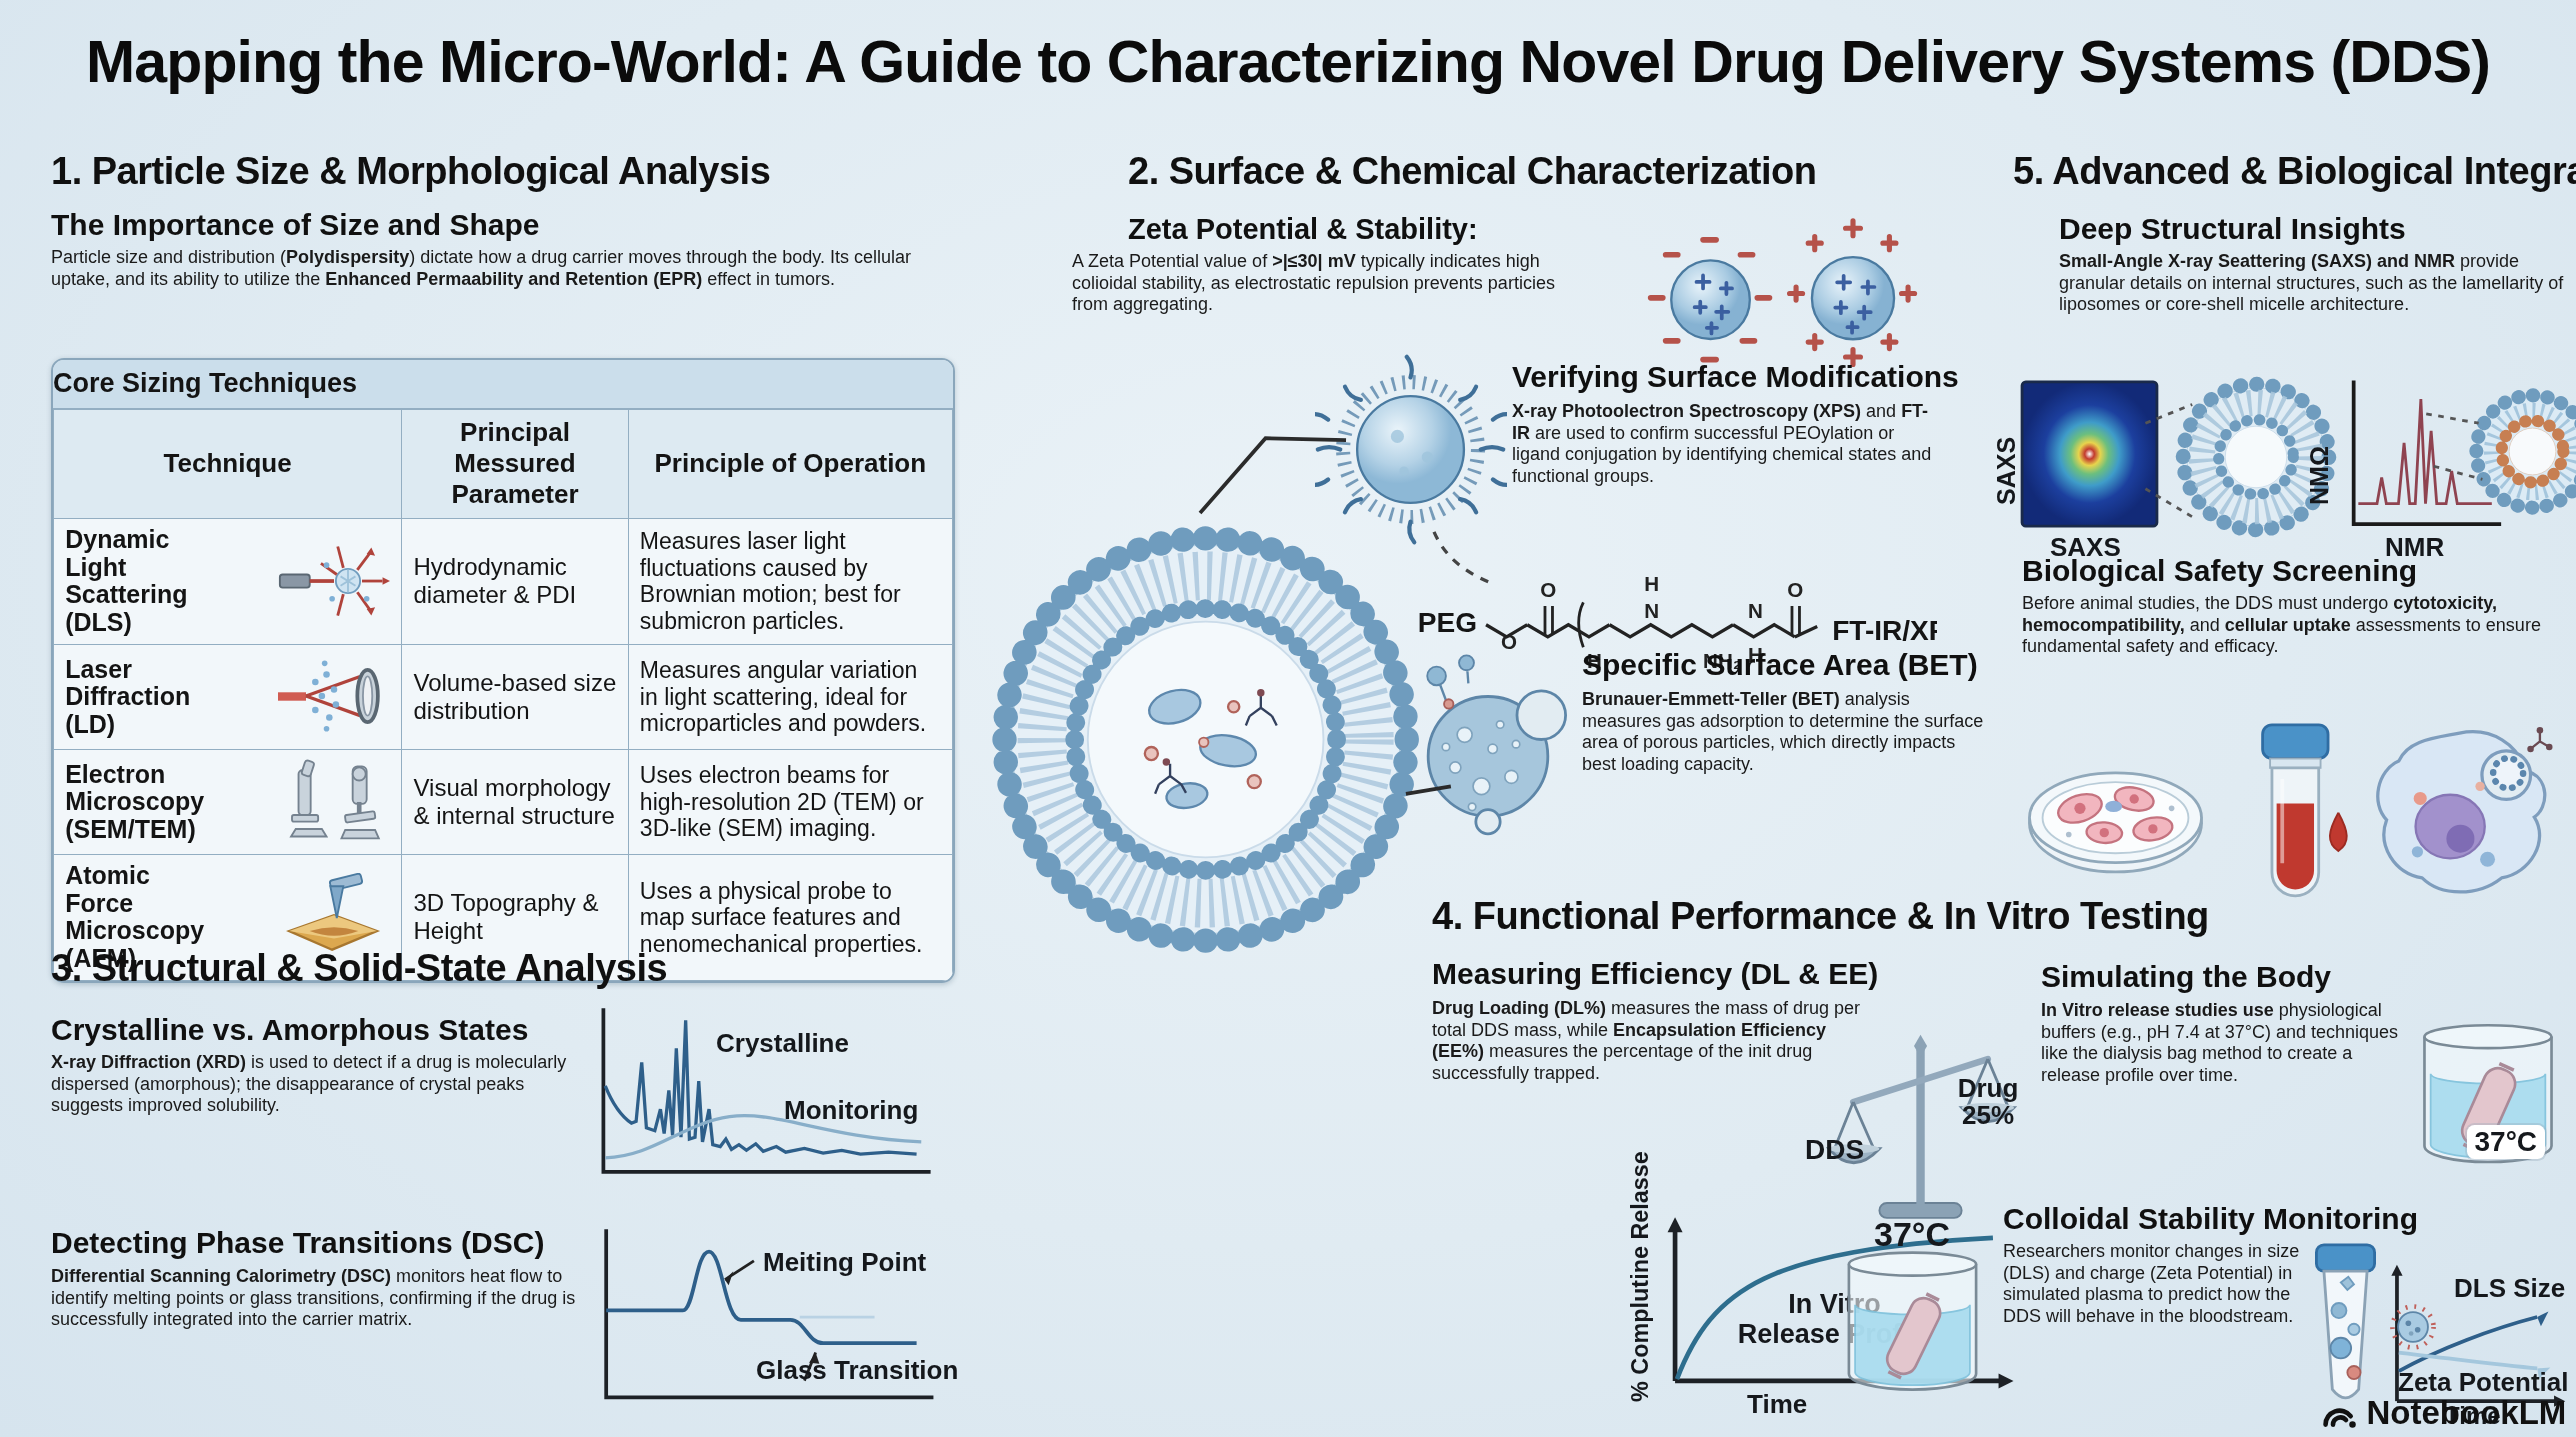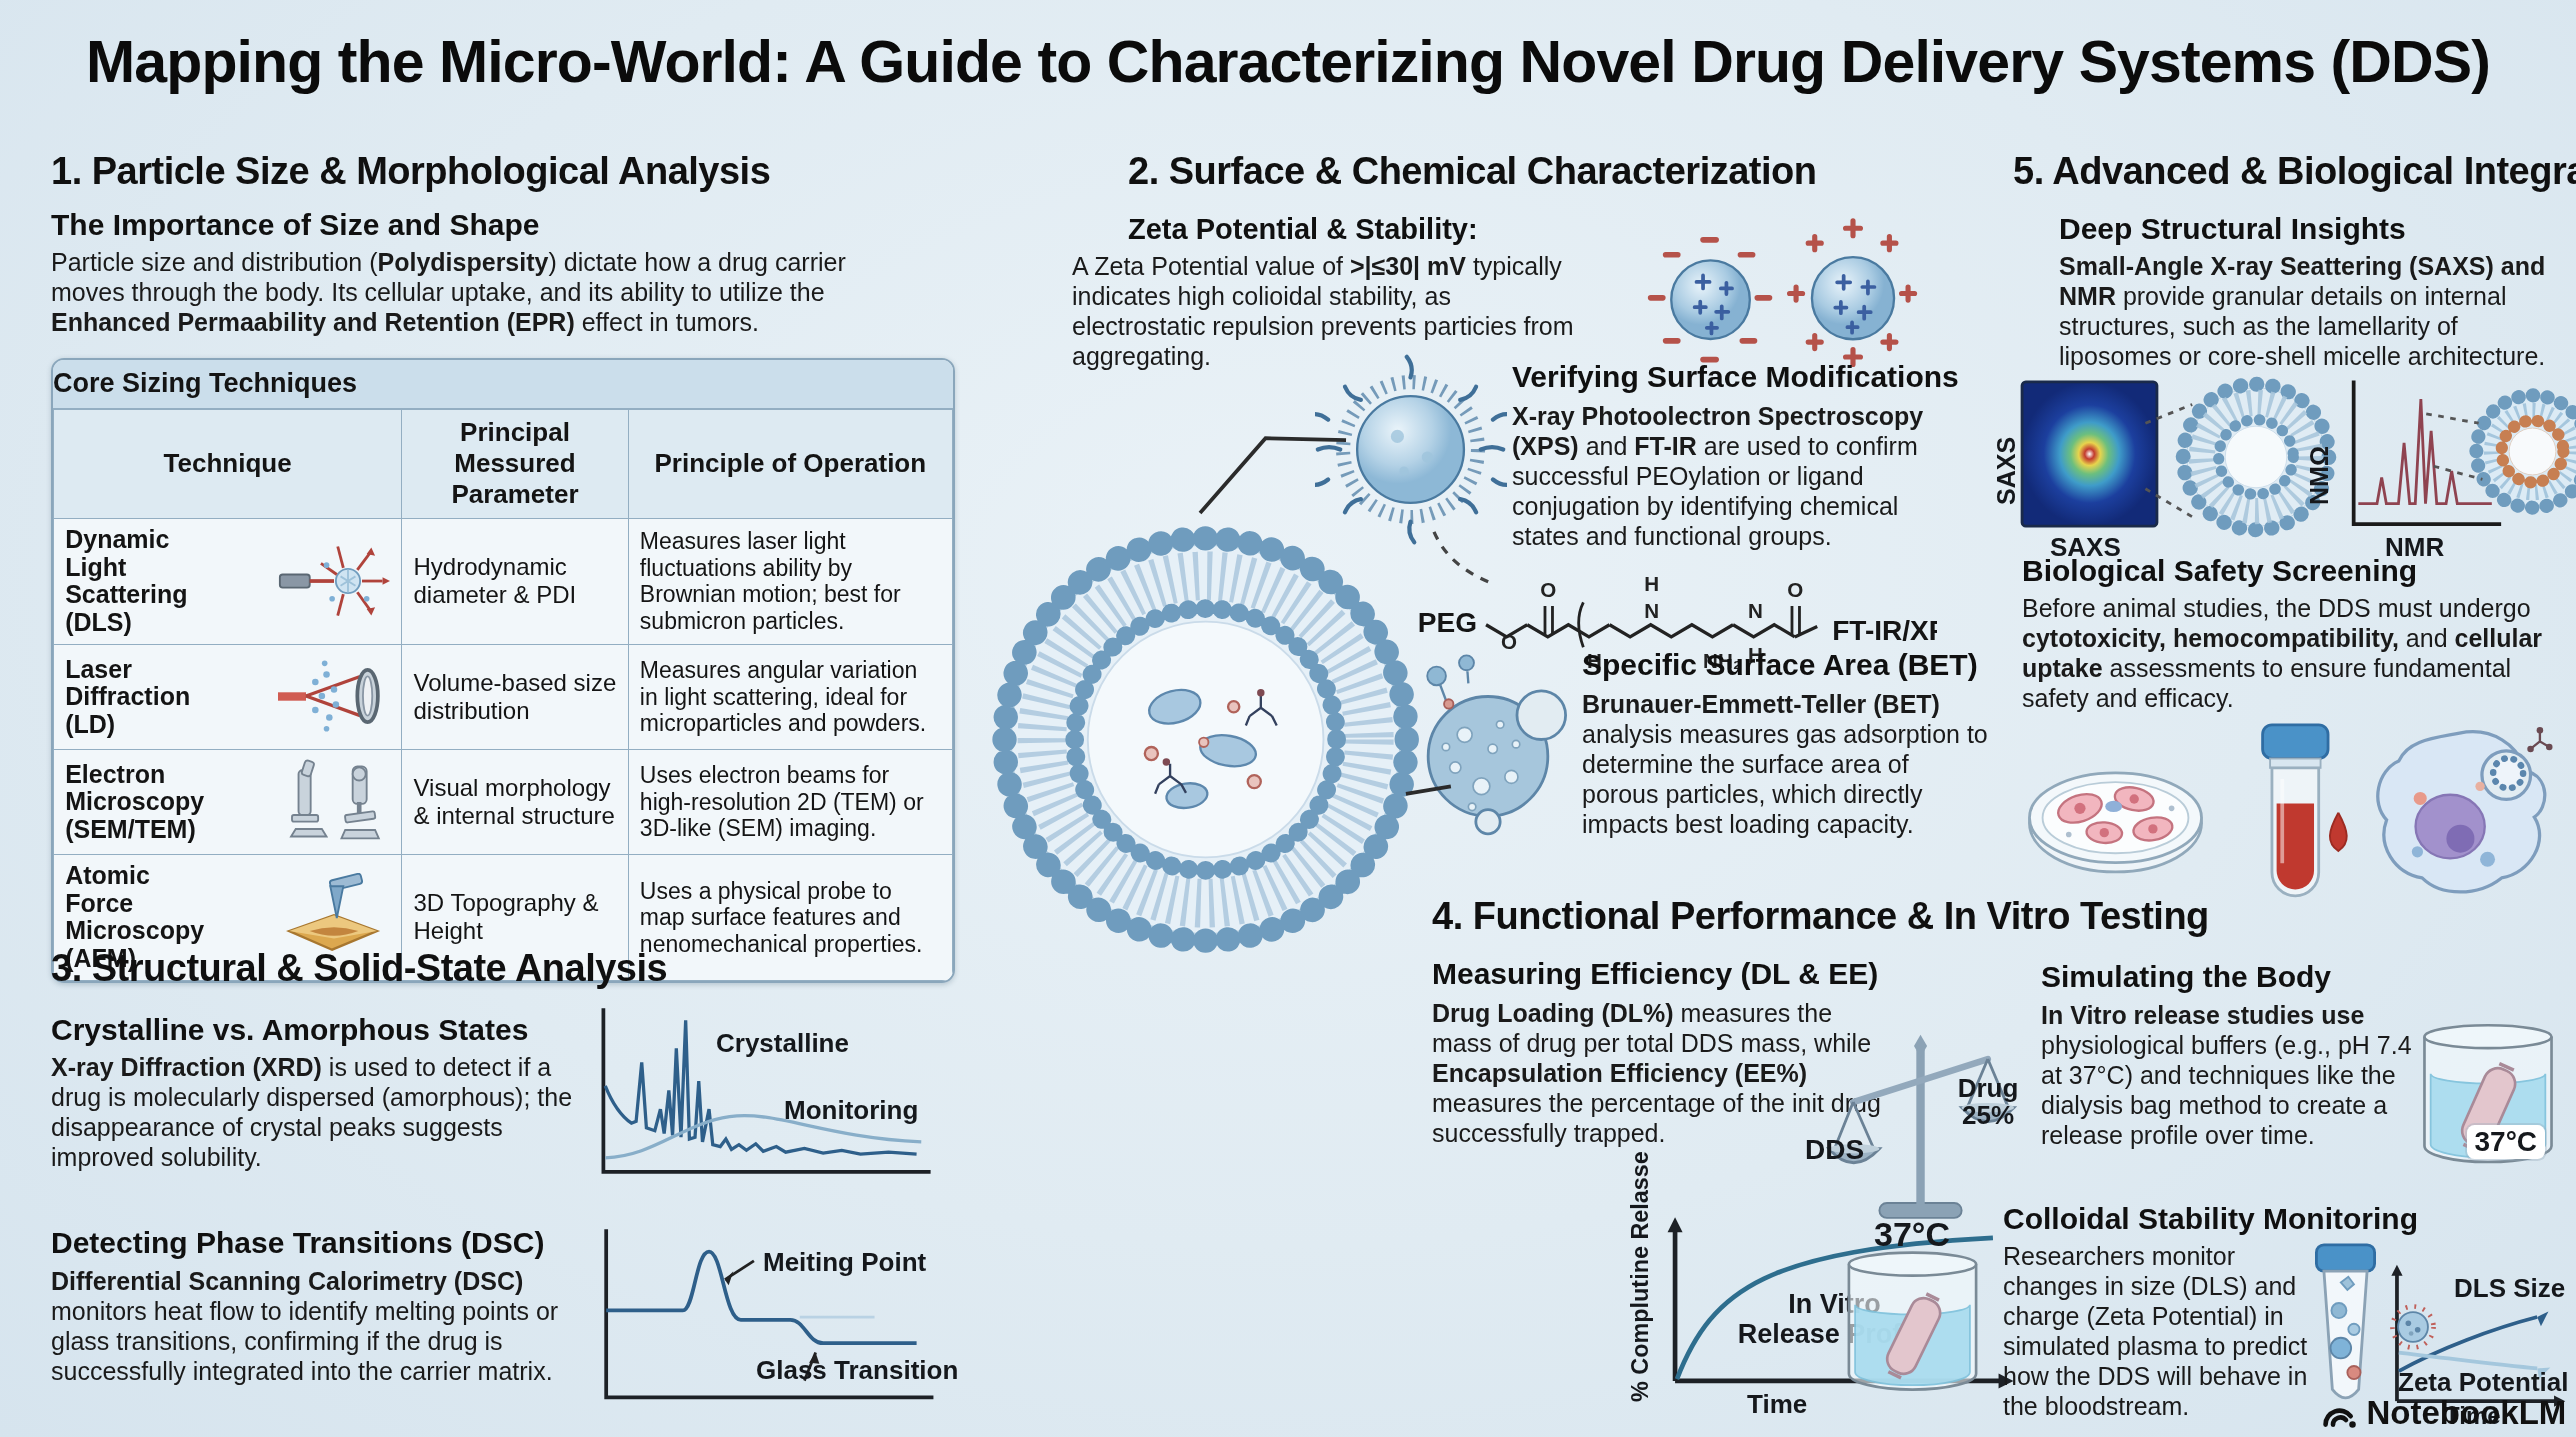--- a/index.html
+++ b/index.html
@@ -3,21 +3,21 @@
 <meta charset="utf-8">
 <style>
   html,body{margin:0;padding:0;}
   body{font-family:"Liberation Sans","DejaVu Sans",sans-serif;background:#cfdde8;}
   #canvas{position:relative;width:2576px;height:1438px;overflow:hidden;
     background:radial-gradient(ellipse at 50% 40%, #eaf2f7 0%, #e0ebf2 55%, #d6e4ee 100%);color:#141414;}
   .abs{position:absolute;}
   .title{font-size:59px;font-weight:700;letter-spacing:-0.9px;white-space:nowrap;color:#0b0b0b;}
   .sec-h{font-size:38px;font-weight:700;letter-spacing:-0.5px;color:#101010;white-space:nowrap;}
   .sub-h{font-size:30px;font-weight:700;color:#101010;white-space:nowrap;}
-  .body-t{font-size:25px;line-height:1.2;color:#1a1a1a;}
+  .body-t{font-size:18px;line-height:1.2;color:#1a1a1a;}
   .body-t .bb{font-weight:700;}
   .chart-lab{font-size:26px;font-weight:700;color:#15181c;white-space:nowrap;}
   .small-lab{font-size:22.5px;font-weight:700;color:#15181c;white-space:nowrap;}
   .rot{transform:rotate(-90deg);transform-origin:0 0;}
   
   table.core{border-collapse:collapse;width:900px;background:#f2f7fa;}
   table.core th,table.core td{border:1.9px solid #93aec2;padding:7.5px 11.2px;vertical-align:middle;}
   .tbl-wrap{border:2.8px solid #8aa6bb;border-radius:13px;overflow:hidden;box-shadow:0 1.9px 5.6px rgba(60,90,110,.25);}
   .tbl-title{background:#cbdeeb;font-size:27px;font-weight:700;text-align:left;padding:8.4px 0;border-bottom:1.9px solid #93aec2;}
   table.core th{background:#ddeaf2;font-size:26px;font-weight:700;text-align:center;}
@@ -76,21 +76,21 @@
               <g fill="#7fb0d6">
                       <circle cx="52" cy="30" r="3"></circle>
                       <circle cx="95" cy="66" r="3"></circle>
                       <circle cx="58" cy="66" r="3"></circle>
                     </g>
             </svg>
                 </span>
               </div>
             </td>
         <td class="param">Hydrodynamic diameter &amp; PDI</td>
-        <td class="princ">Measures laser light fluctuations ability by Brownian motion; best for submicron particles.</td>
+        <td class="princ">Measures laser light fluctuations caused by Brownian motion; best for submicron particles.</td>
       </tr>
       <tr>
         <td class="tech">
               <div class="tech-cell">
           <b>Laser Diffraction (LD)</b>
           <span>
             <svg width="112" height="89" viewBox="0 0 120 95">
               <rect x="0" y="43" width="30" height="9" fill="#cc4a3f" opacity=".9"></rect>
               <line x1="30" y1="47" x2="88" y2="26" stroke="#b0433b" stroke-width="3.5"></line>
               <line x1="30" y1="47" x2="88" y2="68" stroke="#b0433b" stroke-width="3.5"></line>

